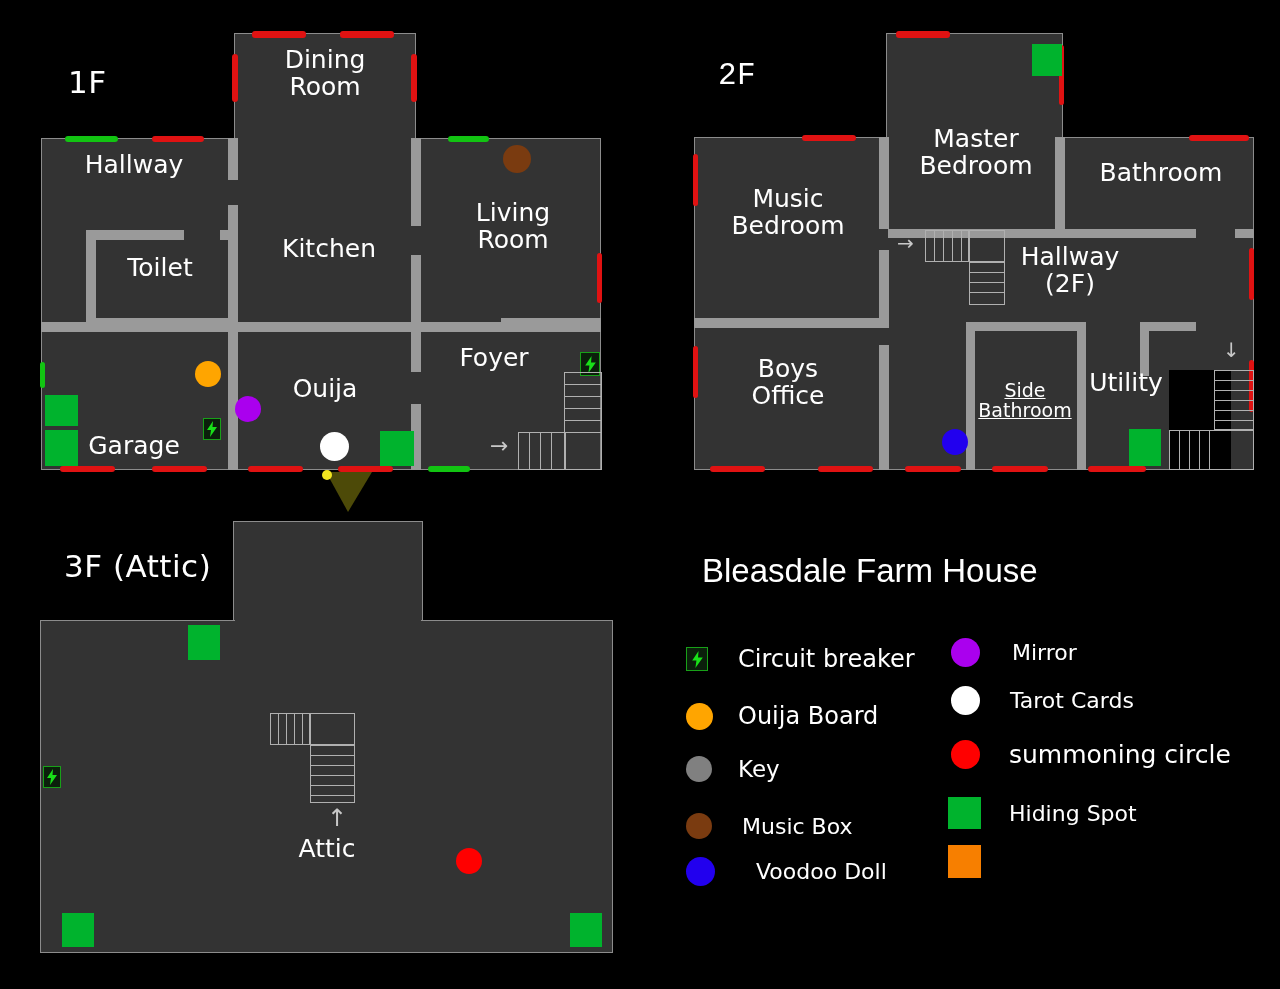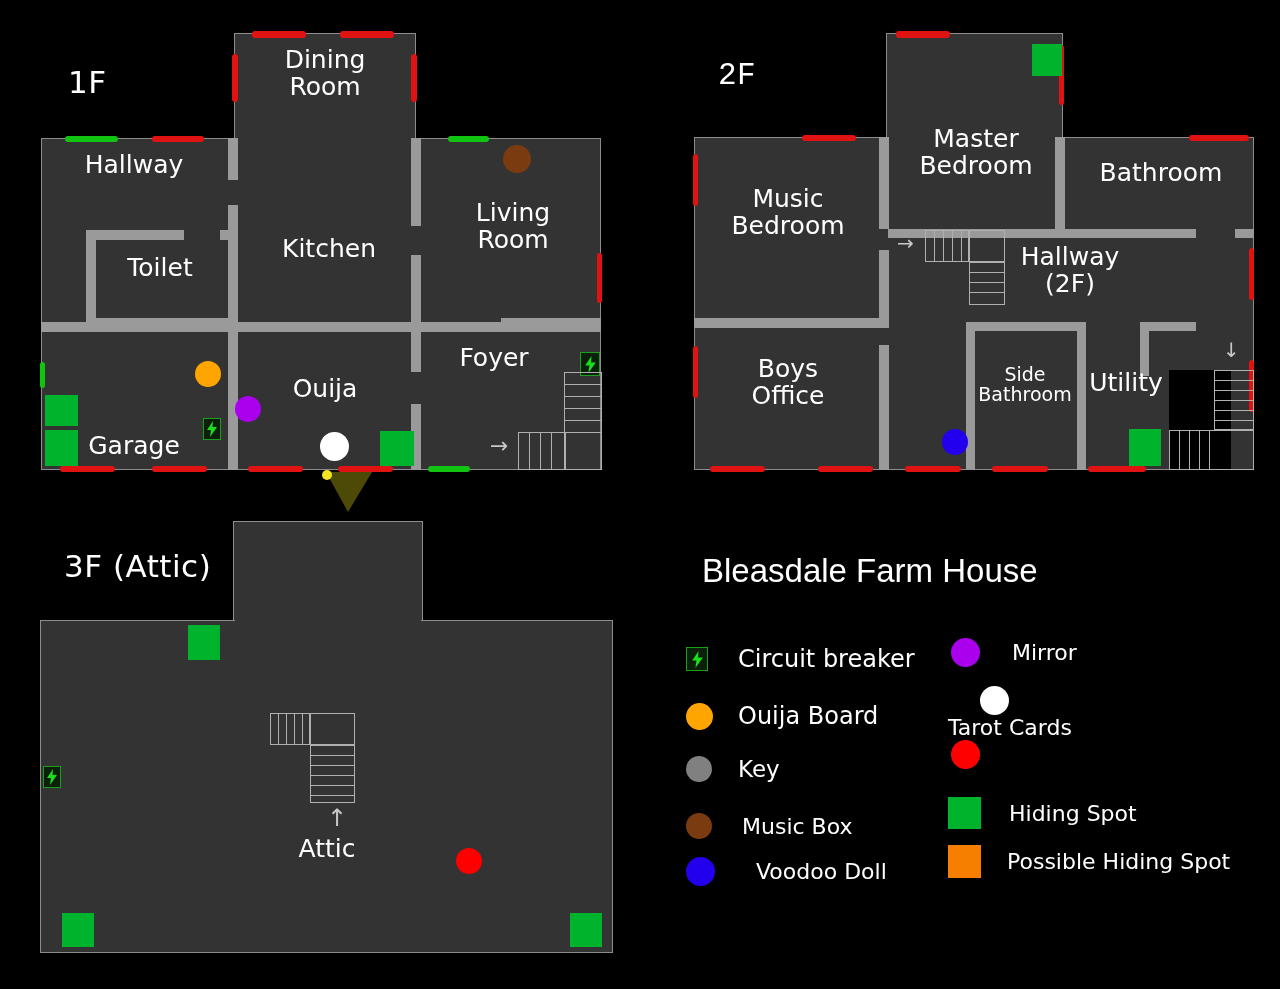--- a/index.html
+++ b/index.html
@@ -218,21 +218,21 @@
 
     <div class="room-name" style="left:890px; top:126px; width:172px;">Master
 Bedroom</div>
     <div class="room-name" style="left:700px; top:186px; width:176px;">Music
 Bedroom</div>
     <div class="room-name" style="left:1068px; top:160px; width:186px;">Bathroom</div>
     <div class="room-name" style="left:988px; top:244px; width:164px;">Hallway
 (2F)</div>
     <div class="room-name" style="left:700px; top:356px; width:176px;">Boys
 Office</div>
-    <div class="room-name small" style="left:978px; top:364px; width:94px;">Side
+    <div class="room-name small" style="left:978px; top:380px; width:94px;text-decoration:underline;">Side
 Bathroom</div>
     <div class="room-name" style="left:1078px; top:370px; width:96px;">Utility</div>
 
     <div class="sq" style="left:1032px; top:44px; width:30px; height:32px; background:#00b32d;"></div>
     <div class="sq" style="left:1129px; top:429px; width:32px; height:37px; background:#00b32d;"></div>
     <div class="dot" style="left:942px; top:429px; width:26px; height:26px; background:#2200ee;"></div>
 
     <div class="stairs" style="left:925px; top:230px; width:80px; height:75px;">
       <div class="box" style="left:0px; top:0px; width:44px; height:32px;"></div>
       <div class="vline" style="left:9px;  top:0px; height:32px;"></div>
@@ -329,33 +329,33 @@
     <div class="legend-row" style="left:686px; top:857px;">
       <span class="legend-swatch dot" style="position:relative; width:29px; height:29px; background:#2200ee;"></span>
       <span class="legend-text" style="margin-left:41px; font-size:22px;">Voodoo Doll</span>
     </div>
 
     <div class="legend-row" style="left:951px; top:638px;">
       <span class="legend-swatch dot" style="position:relative; width:29px; height:29px; background:#aa00ee;"></span>
       <span class="legend-text" style="margin-left:32px; font-size:22px;">Mirror</span>
     </div>
 
-    <div class="legend-row" style="left:918px; top:686px;flex-direction:column;">
+    <div class="legend-row" style="left:951px; top:686px;">
       <span class="legend-swatch dot" style="position:relative; width:29px; height:29px; background:#ffffff;"></span>
       <span class="legend-text" style="margin-left:30px; font-size:22px;">Tarot Cards</span>
     </div>
 
     <div class="legend-row" style="left:951px; top:740px;">
       <span class="legend-swatch dot" style="position:relative; width:29px; height:29px; background:#ff0000;"></span>
+      <span class="legend-text" style="margin-left:29px; font-size:25px;">summoning circle</span>
     </div>
 
     <div class="legend-row" style="left:948px; top:797px;">
       <span class="legend-swatch sq" style="position:relative; width:33px; height:32px; background:#00b32d;"></span>
       <span class="legend-text" style="margin-left:28px; font-size:22px;">Hiding Spot</span>
     </div>
 
     <div class="legend-row" style="left:948px; top:845px;">
       <span class="legend-swatch sq" style="position:relative; width:33px; height:33px; background:#f77f00;"></span>
-      <span class="legend-text" style="margin-left:26px; font-size:22px;">Possible Hiding Spot</span>
     </div>
   </div>
 
 </div>
 
 </body></html>

